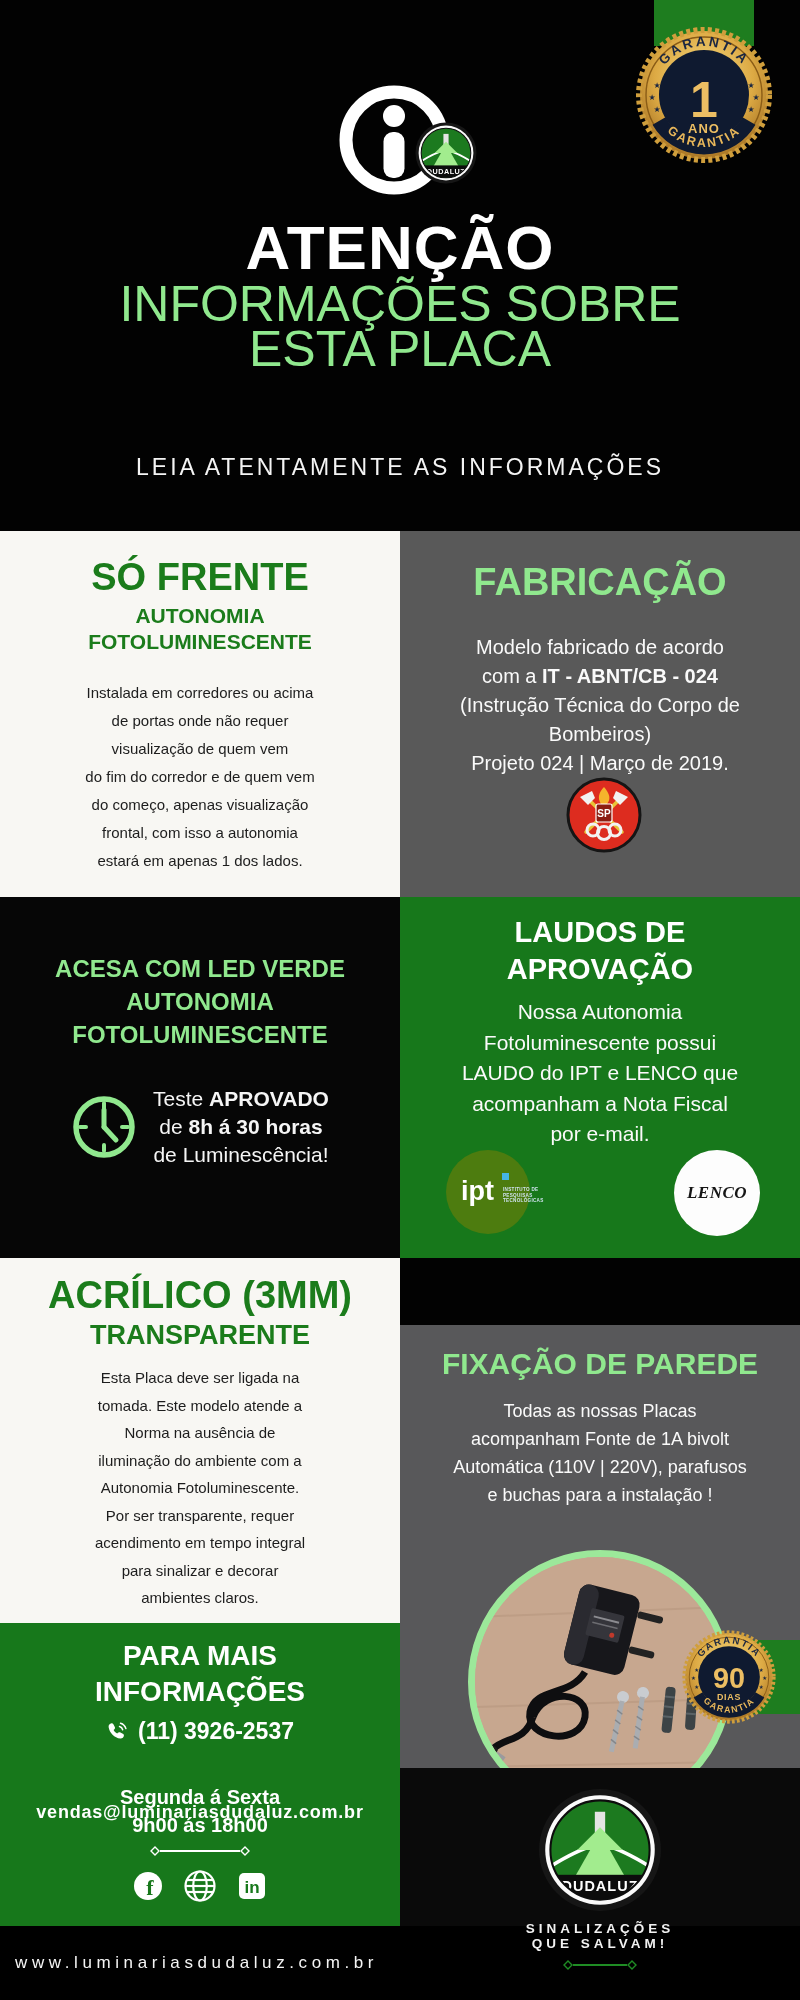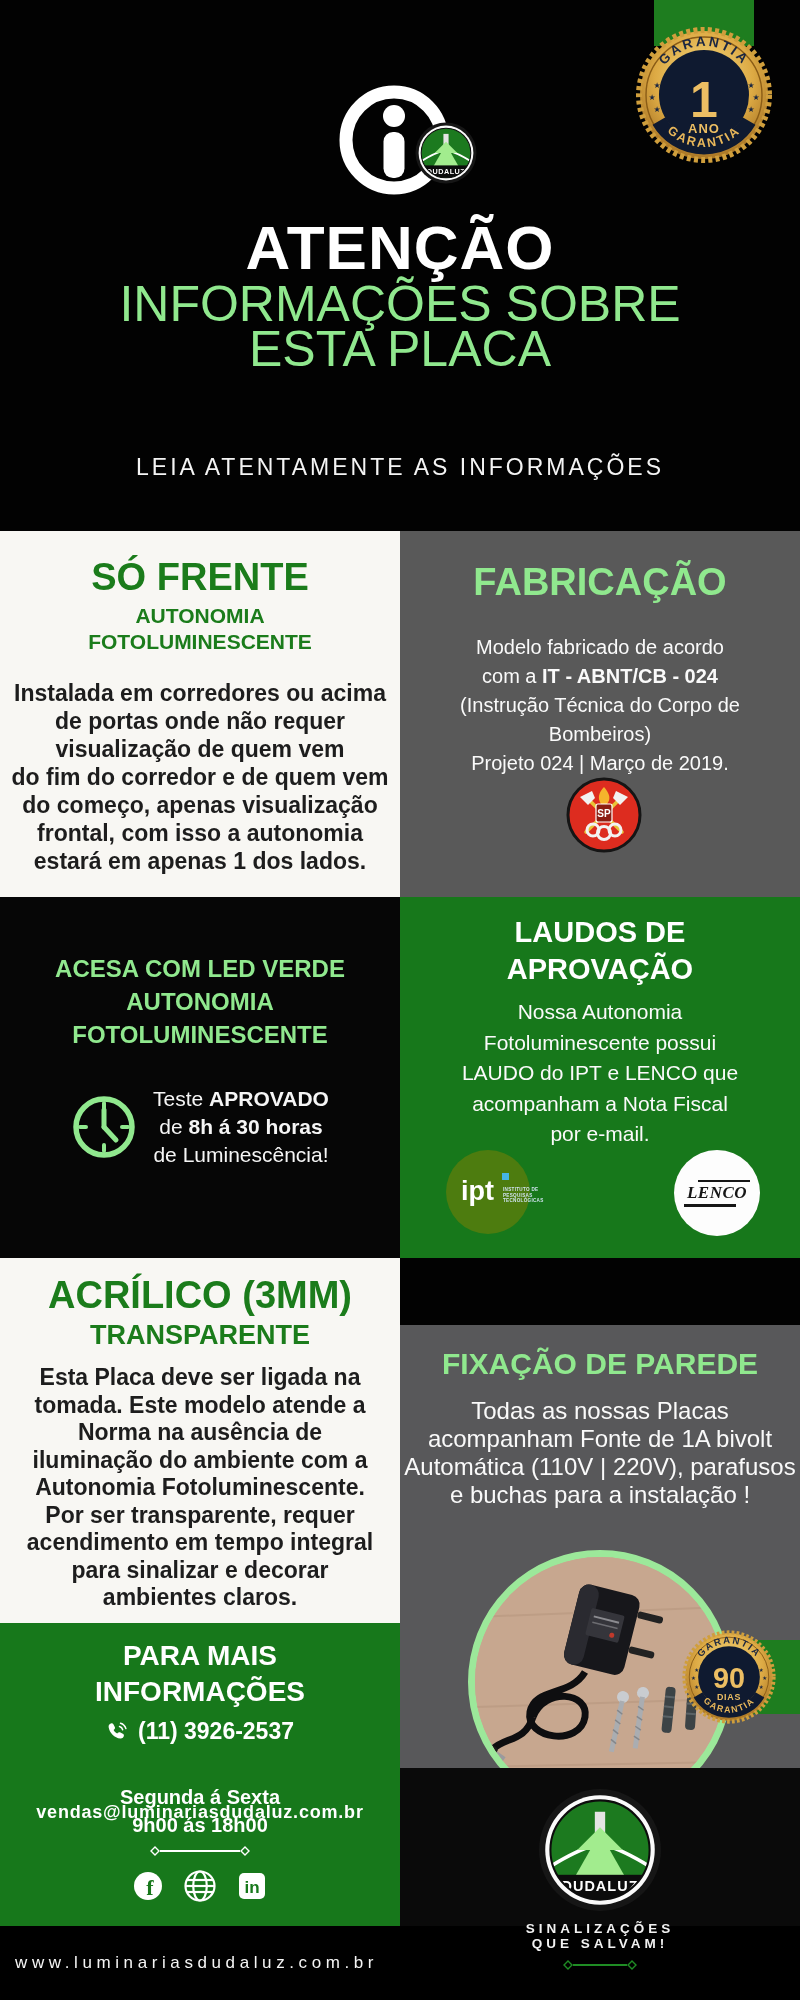--- a/index.html
+++ b/index.html
@@ -20,35 +20,35 @@
   .p-r4{left:400px;top:1768px;width:400px;height:232px;background:#0a0a0a;}
   .p-footer{left:0;top:1926px;width:800px;height:74px;background:#000;}
   .abs{position:absolute;}
   .ctr{left:0;right:0;text-align:center;}
   .hero-title{font-size:62px;font-weight:800;color:#fff;letter-spacing:1px;}
   .hero-sub{font-size:50px;line-height:45px;color:#90e88e;font-weight:400;}
   .hero-lead{font-size:23px;letter-spacing:3px;color:#f4f4f4;font-weight:400;margin-top:48px;}
   .ttl-green-dk{color:#1b7c1b;font-weight:800;}
   .ttl-green-lt{color:#90e88e;font-weight:800;}
   .ttl-white{color:#fff;font-weight:800;}
-  .body-dark{color:#1d1d1d;font-size:23px;line-height:28px;font-weight:700;}
+  .body-dark{color:#1d1d1d;font-size:15px;line-height:28px;font-weight:400;}
   .body-light{color:#fafafa;font-size:20px;line-height:29px;font-weight:400;}
   b{font-weight:700;text-align:center;}
   .acesa-text{color:#f5f5f5;font-size:21px;line-height:28px;text-align:center;}
   .ribbon{background:#1e7d1f;}
   .photo-circle{
     border-radius:50%;border:7px solid #9ce89a;box-sizing:border-box;
     background:#c7a78f;
   }
   .ipt-circle{width:84px;height:84px;border-radius:50%;background:#4d7c0f;position:absolute;}
   .ipt-word{position:absolute;left:15px;top:26px;color:#fff;font-weight:700;font-size:27px;letter-spacing:0;}
   .ipt-sq{position:absolute;left:56px;top:23px;width:7px;height:7px;background:#45b5e6;}
   .ipt-sub{position:absolute;left:57px;top:37px;color:#cfe2ef;font-size:4.6px;line-height:5.6px;font-weight:700;text-align:left;letter-spacing:.3px;}
   .lenco-circle{width:86px;height:86px;border-radius:50%;background:#fdfdfd;position:absolute;
-    display:flex;flex-direction:column;align-items:center;justify-content:center;}
+    display:flex;align-items:center;justify-content:center;}
   .lenco-word{font-family:"Liberation Serif",serif;font-style:italic;font-weight:700;
     font-size:17px;color:#161616;letter-spacing:.5px;}
   .lenco-line{height:2.5px;background:#161616;width:52px;}
   .lenco-top{margin-left:14px;margin-bottom:1px;}
   .lenco-bot{margin-right:14px;margin-top:1px;}
   .contact-row{display:flex;align-items:center;justify-content:center;gap:10px;color:#fff;}
   .phone-num{font-size:23px;font-weight:700;color:#fff;}
   .email{font-size:18px;font-weight:700;color:#fff;letter-spacing:.8px;}
   .sched{font-size:20px;font-weight:700;color:#fff;}
   .tagline{color:#f2f2f2;font-weight:800;font-size:13.5px;letter-spacing:4px;}
@@ -217,21 +217,21 @@
     </div>
     <div class="lenco-circle" style="left:274px;top:253px;">
       <div class="lenco-line lenco-top"></div>
       <span class="lenco-word">LENCO</span>
       <div class="lenco-line lenco-bot"></div>
     </div>
   </div>
 
   <div class="panel p-r3">
     <div class="abs ctr ttl-green-lt" style="top:22px;font-size:30px;">FIXAÇÃO DE PAREDE</div>
-    <div class="abs ctr body-light" style="top:72px;font-size:24px;line-height:28px;">Todas as nossas Placas<br>acompanham Fonte de 1A bivolt<br>Automática (110V | 220V), parafusos<br>e buchas para a instalação !</div>
+    <div class="abs ctr body-light" style="top:72px;font-size:18px;line-height:28px;">Todas as nossas Placas<br>acompanham Fonte de 1A bivolt<br>Automática (110V | 220V), parafusos<br>e buchas para a instalação !</div>
 
     <div class="abs photo-circle" style="left:68px;top:225px;width:264px;height:264px;">
       <svg width="250" height="250" viewBox="0 0 250 250" style="display:block;">
         <defs>
             <clipPath id="photoClip">
               <circle cx="125" cy="125" r="125"></circle>
             </clipPath>
           </defs>
         <g clip-path="url(#photoClip)">
           <rect x="0" y="0" width="250" height="250" fill="#c7a78f"></rect>

